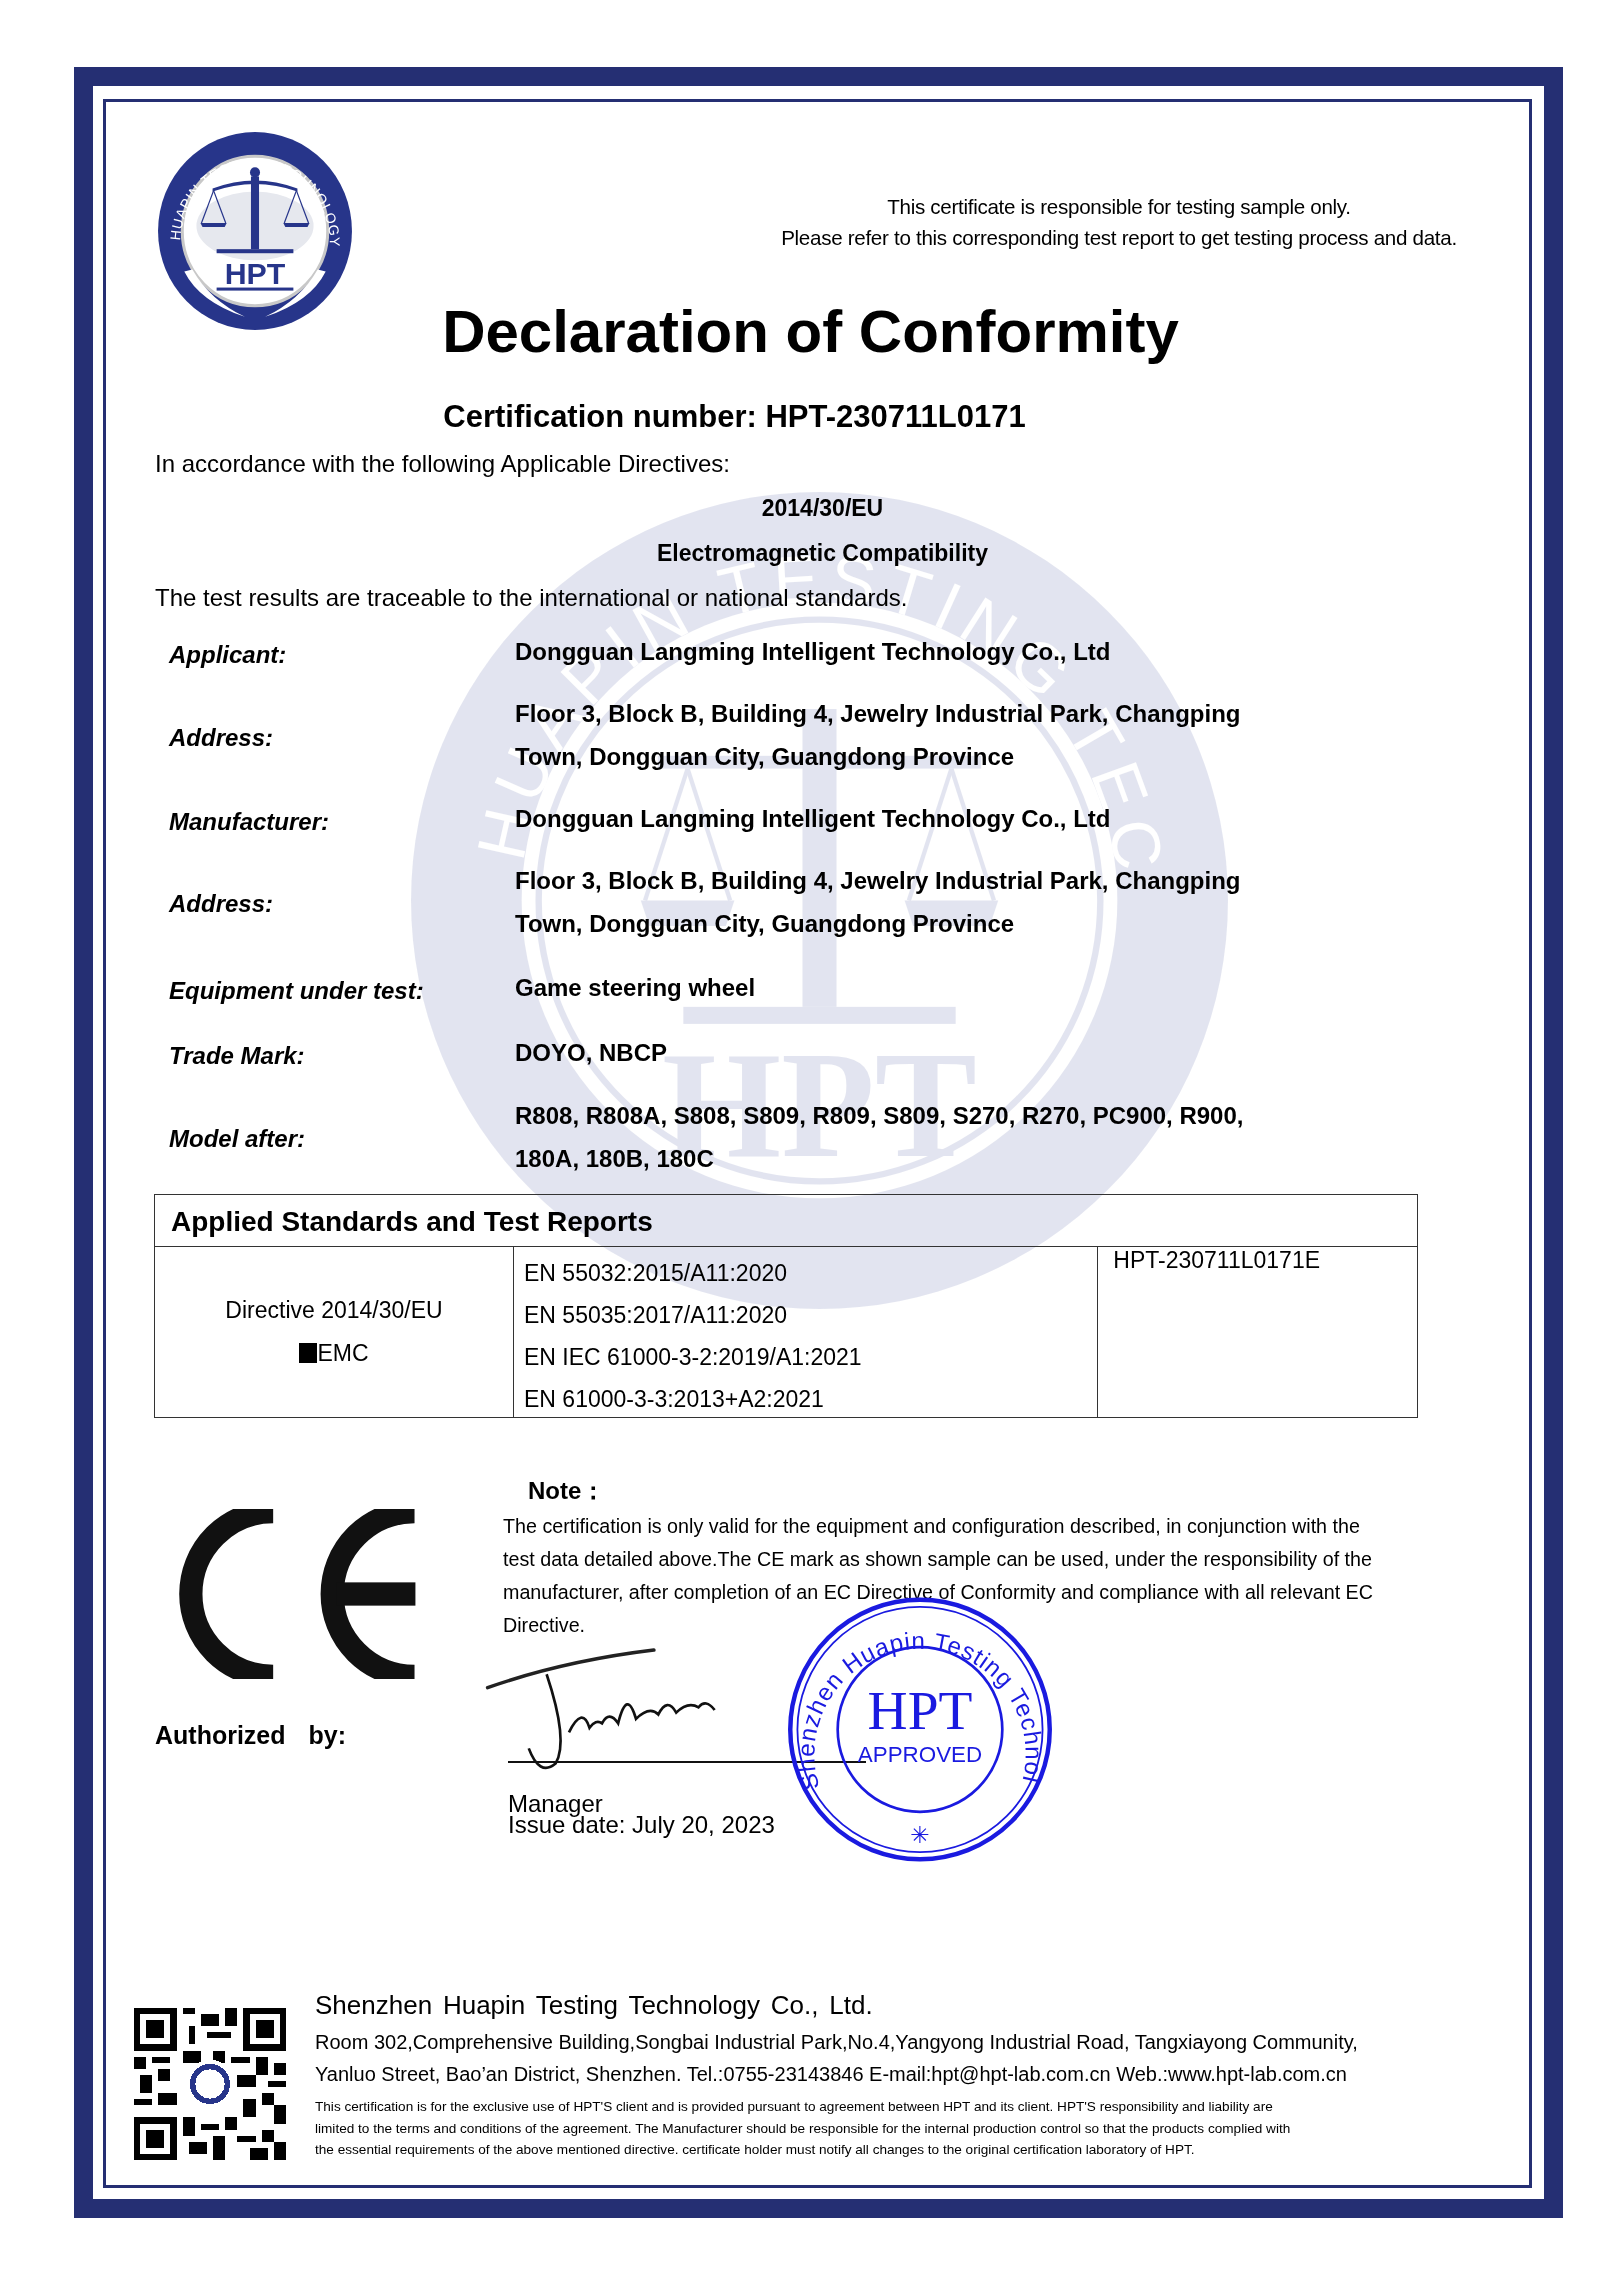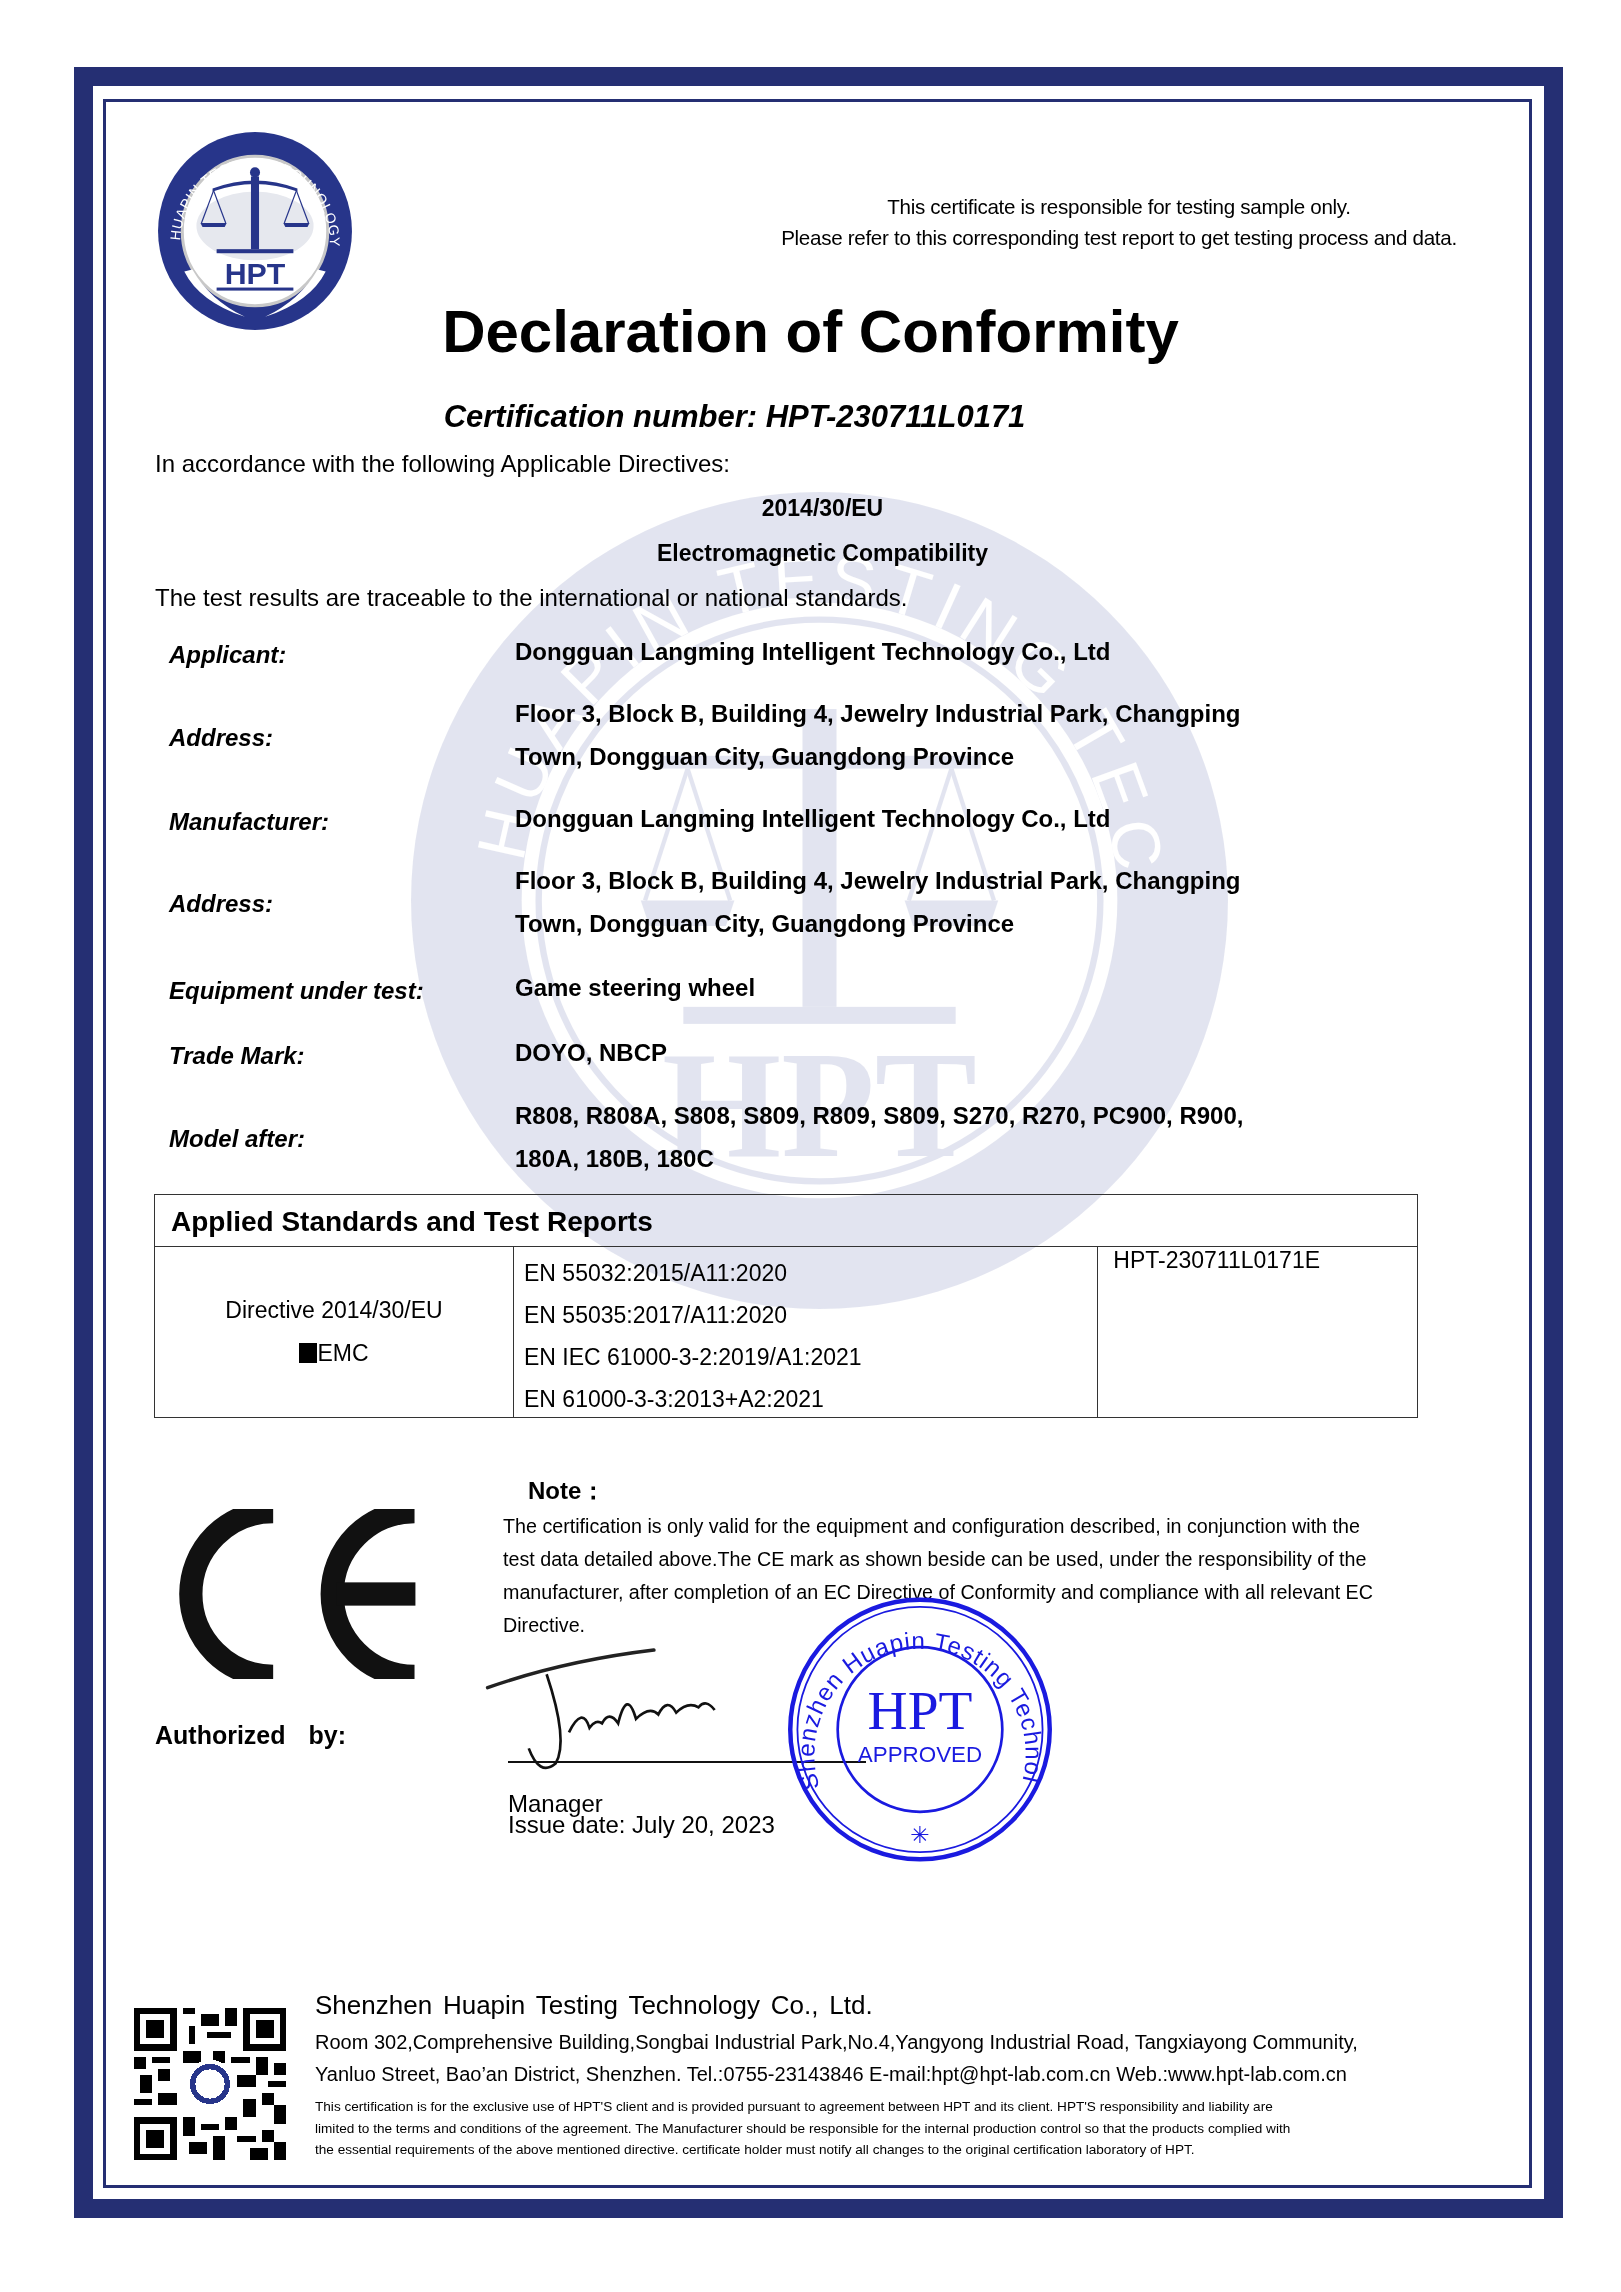--- a/index.html
+++ b/index.html
@@ -11,21 +11,21 @@
                  box-sizing: border-box; border: 19.7px solid #252f73; }
   .frame-inner { position: absolute; left: 103px; top: 99px; width: 1429px; height: 2089px;
                  box-sizing: border-box; border: 3.6px solid #252f73; }
   
   .watermark { position: absolute; left: 394px; top: 475px; width: 851px; height: 851px; opacity: 0.13; }
   
   .logo { position: absolute; left: 154px; top: 130px; width: 202px; height: 202px; }
   .disclaimer-top { position: absolute; left: 716px; width: 806px; text-align: center;
                     font-family: "Liberation Sans", sans-serif; font-size: 20.6px; letter-spacing: -0.3px; }
   .title { left: 0; width: 1621px; text-align: center; top: 297px; font-size: 60px; font-weight: bold; }
-  .cert-no { left: 0; width: 1469px; text-align: center; top: 399px; font-size: 31px; font-weight: bold; font-style: italic; }
+  .cert-no { left: 0; width: 1469px; text-align: center; top: 399px; font-size: 31px; font-weight: bold; }
   .intro { left: 155px; font-size: 24px; }
   .center-bold { left: 12px; width: 1621px; text-align: center; font-size: 23px; font-weight: bold; }
   .label { left: 169px; font-size: 24px; font-weight: bold; font-style: italic; }
   .value { left: 515px; font-size: 24px; font-weight: bold; line-height: 43px; }
   
   .std-table { position: absolute; left: 154px; top: 1194px; width: 1264px; height: 224px;
                border: 1.8px solid #333; box-sizing: border-box; }
   .std-table .hdr { position: absolute; left: 0; top: 0; right: 0; height: 52px; border-bottom: 1.8px solid #333;
                     box-sizing: border-box; font-weight: bold; font-size: 28px; padding: 10.7px 0 0 16px; }
   .std-table .col-sep { position: absolute; top: 52px; bottom: 0; width: 0; border-left: 1.8px solid #333; }
@@ -183,21 +183,21 @@
 
 <svg class="abs" style="left:179px; top:1509px;" width="242" height="170" viewBox="0 0 270 190">
   <path d="M 105 3 A 92 92 0 0 0 105 187" fill="none" stroke="#111" stroke-width="26"></path>
   <path d="M 263 3 A 92 92 0 0 0 263 187" fill="none" stroke="#111" stroke-width="26"></path>
   <rect x="176" y="82" width="88" height="26" fill="#111"></rect>
 </svg>
 
 <div class="abs note-title">Note：</div>
 <div class="note-body">
   <div>The certification is only valid for the equipment and configuration described, in conjunction with the</div>
-  <div>test data detailed above.The CE mark as shown beside can be used, under the responsibility of the</div>
+  <div>test data detailed above.The CE mark as shown sample can be used, under the responsibility of the</div>
   <div>manufacturer, after completion of an EC Directive of Conformity and compliance with all relevant EC</div>
   <div>Directive.</div>
 </div>
 
 <div class="abs auth">Authorized by:</div>
 
 <svg class="abs" style="left:484px; top:1634px;" width="304" height="143" viewBox="0 0 340 160">
   <path d="M 4 60 Q 90 30 190 18" fill="none" stroke="#222" stroke-width="4" stroke-linecap="round"></path>
   <path d="M 70 45 Q 95 120 80 145 Q 62 160 50 128" fill="none" stroke="#111" stroke-width="3"></path>
   <path d="M 95 110 Q 110 80 118 105 Q 125 95 132 100 Q 140 85 150 100 Q 160 60 170 95 Q 185 80 195 90 Q 205 70 215 88 Q 228 75 240 82 Q 248 72 258 85" fill="none" stroke="#111" stroke-width="3"></path>

